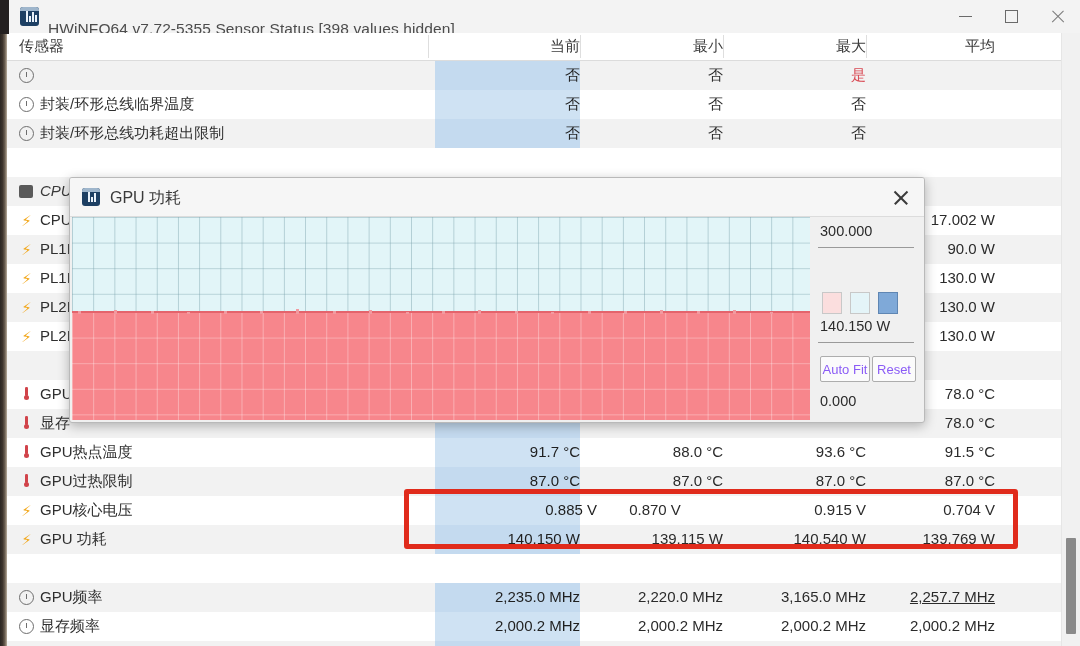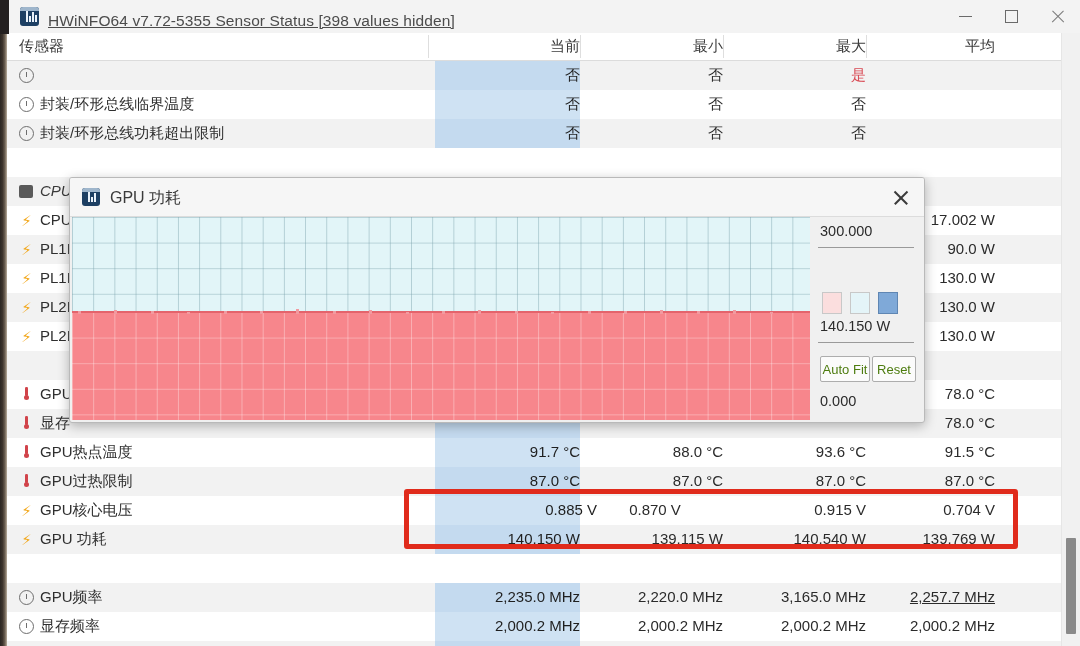--- a/index.html
+++ b/index.html
@@ -21,21 +21,21 @@
     background:#f3f3f3;border-bottom:1px solid #e2e2e2;}
   .tb-icon{position:absolute;left:13px;top:7px;width:19px;height:19px;
     background:#1d3f63;border-radius:3px;overflow:hidden;}
   .tb-icon i{position:absolute;bottom:4px;width:2px;background:#eaf2fa;display:block;}
   .tb-icon i:nth-child(1){left:3px;height:8px;}
   .tb-icon i:nth-child(2){left:6px;height:11px;}
   .tb-icon i:nth-child(3){left:9px;height:6px;}
   .tb-icon i:nth-child(4){left:12px;height:10px;}
   .tb-icon i:nth-child(5){left:15px;height:7px;}
   .tb-icon .cap{position:absolute;left:0;top:0;width:19px;height:4px;background:#9fb6cc;}
-  .tb-title{position:absolute;left:41px;top:12px;font-size:15.5px;color:#4c4c4c;
+  .tb-title{position:absolute;left:41px;top:20px;font-size:15.5px;color:#4c4c4c;
     letter-spacing:.1px;white-space:nowrap;text-decoration:underline;}
   .tb-btns{position:absolute;right:0;top:0;height:33px;display:flex;}
   .tb-btn{width:46px;height:33px;display:flex;align-items:center;justify-content:center;
     color:#6a6a6a;font-size:13px;}
   .gl-min{display:block;width:13px;height:1.4px;background:#6a6a6a;}
   .gl-max{display:block;width:11px;height:11px;border:1.4px solid #6a6a6a;}
   .gl-cl{position:relative;width:13px;height:13px;}
   .gl-cl:before,.gl-cl:after{content:"";position:absolute;left:-1px;top:6px;width:16px;height:1.4px;
     background:#7a7a7a;}
   .gl-cl:before{transform:rotate(45deg);}
@@ -110,21 +110,21 @@
   .chart .jitter{position:absolute;bottom:106px;width:3px;height:4px;background:#f19aa0;}
 
   .pop-side{position:absolute;left:744px;top:39px;width:108px;height:203px;background:#f0f0f0;}
   .side-val{position:absolute;left:6px;font-size:14.5px;color:#2b2b2b;}
   .side-rule{position:absolute;left:4px;width:96px;height:1px;background:#9a9a9a;}
   .swatch{position:absolute;top:75px;width:18px;height:20px;border:1px solid #c8c8c8;}
   .sw1{left:8px;background:#fbdede;}
   .sw2{left:36px;background:#e4f4f8;}
   .sw3{left:64px;background:#7fa9d8;border-color:#5f86b3;}
   .btn{position:absolute;top:139px;height:24px;background:#fbfbfb;border:1px solid #adadad;
-    border-radius:2px;font-size:13px;color:#4d7c0f;display:flex;align-items:center;justify-content:center;}
+    border-radius:2px;font-size:13px;color:#8b5cf6;display:flex;align-items:center;justify-content:center;}
   .btn-autofit{left:6px;width:48px;}
   .btn-reset{left:58px;width:42px;}
 
   
   .annot{position:absolute;left:404px;top:489px;width:604px;height:50px;
     border:5px solid #e02b1c;border-radius:3px;z-index:35;pointer-events:none;}
 
   
   .vscroll{position:absolute;right:0;top:33px;width:18px;height:613px;background:#f1f1f1;
     border-left:1px solid #e6e6e6;z-index:20;}

